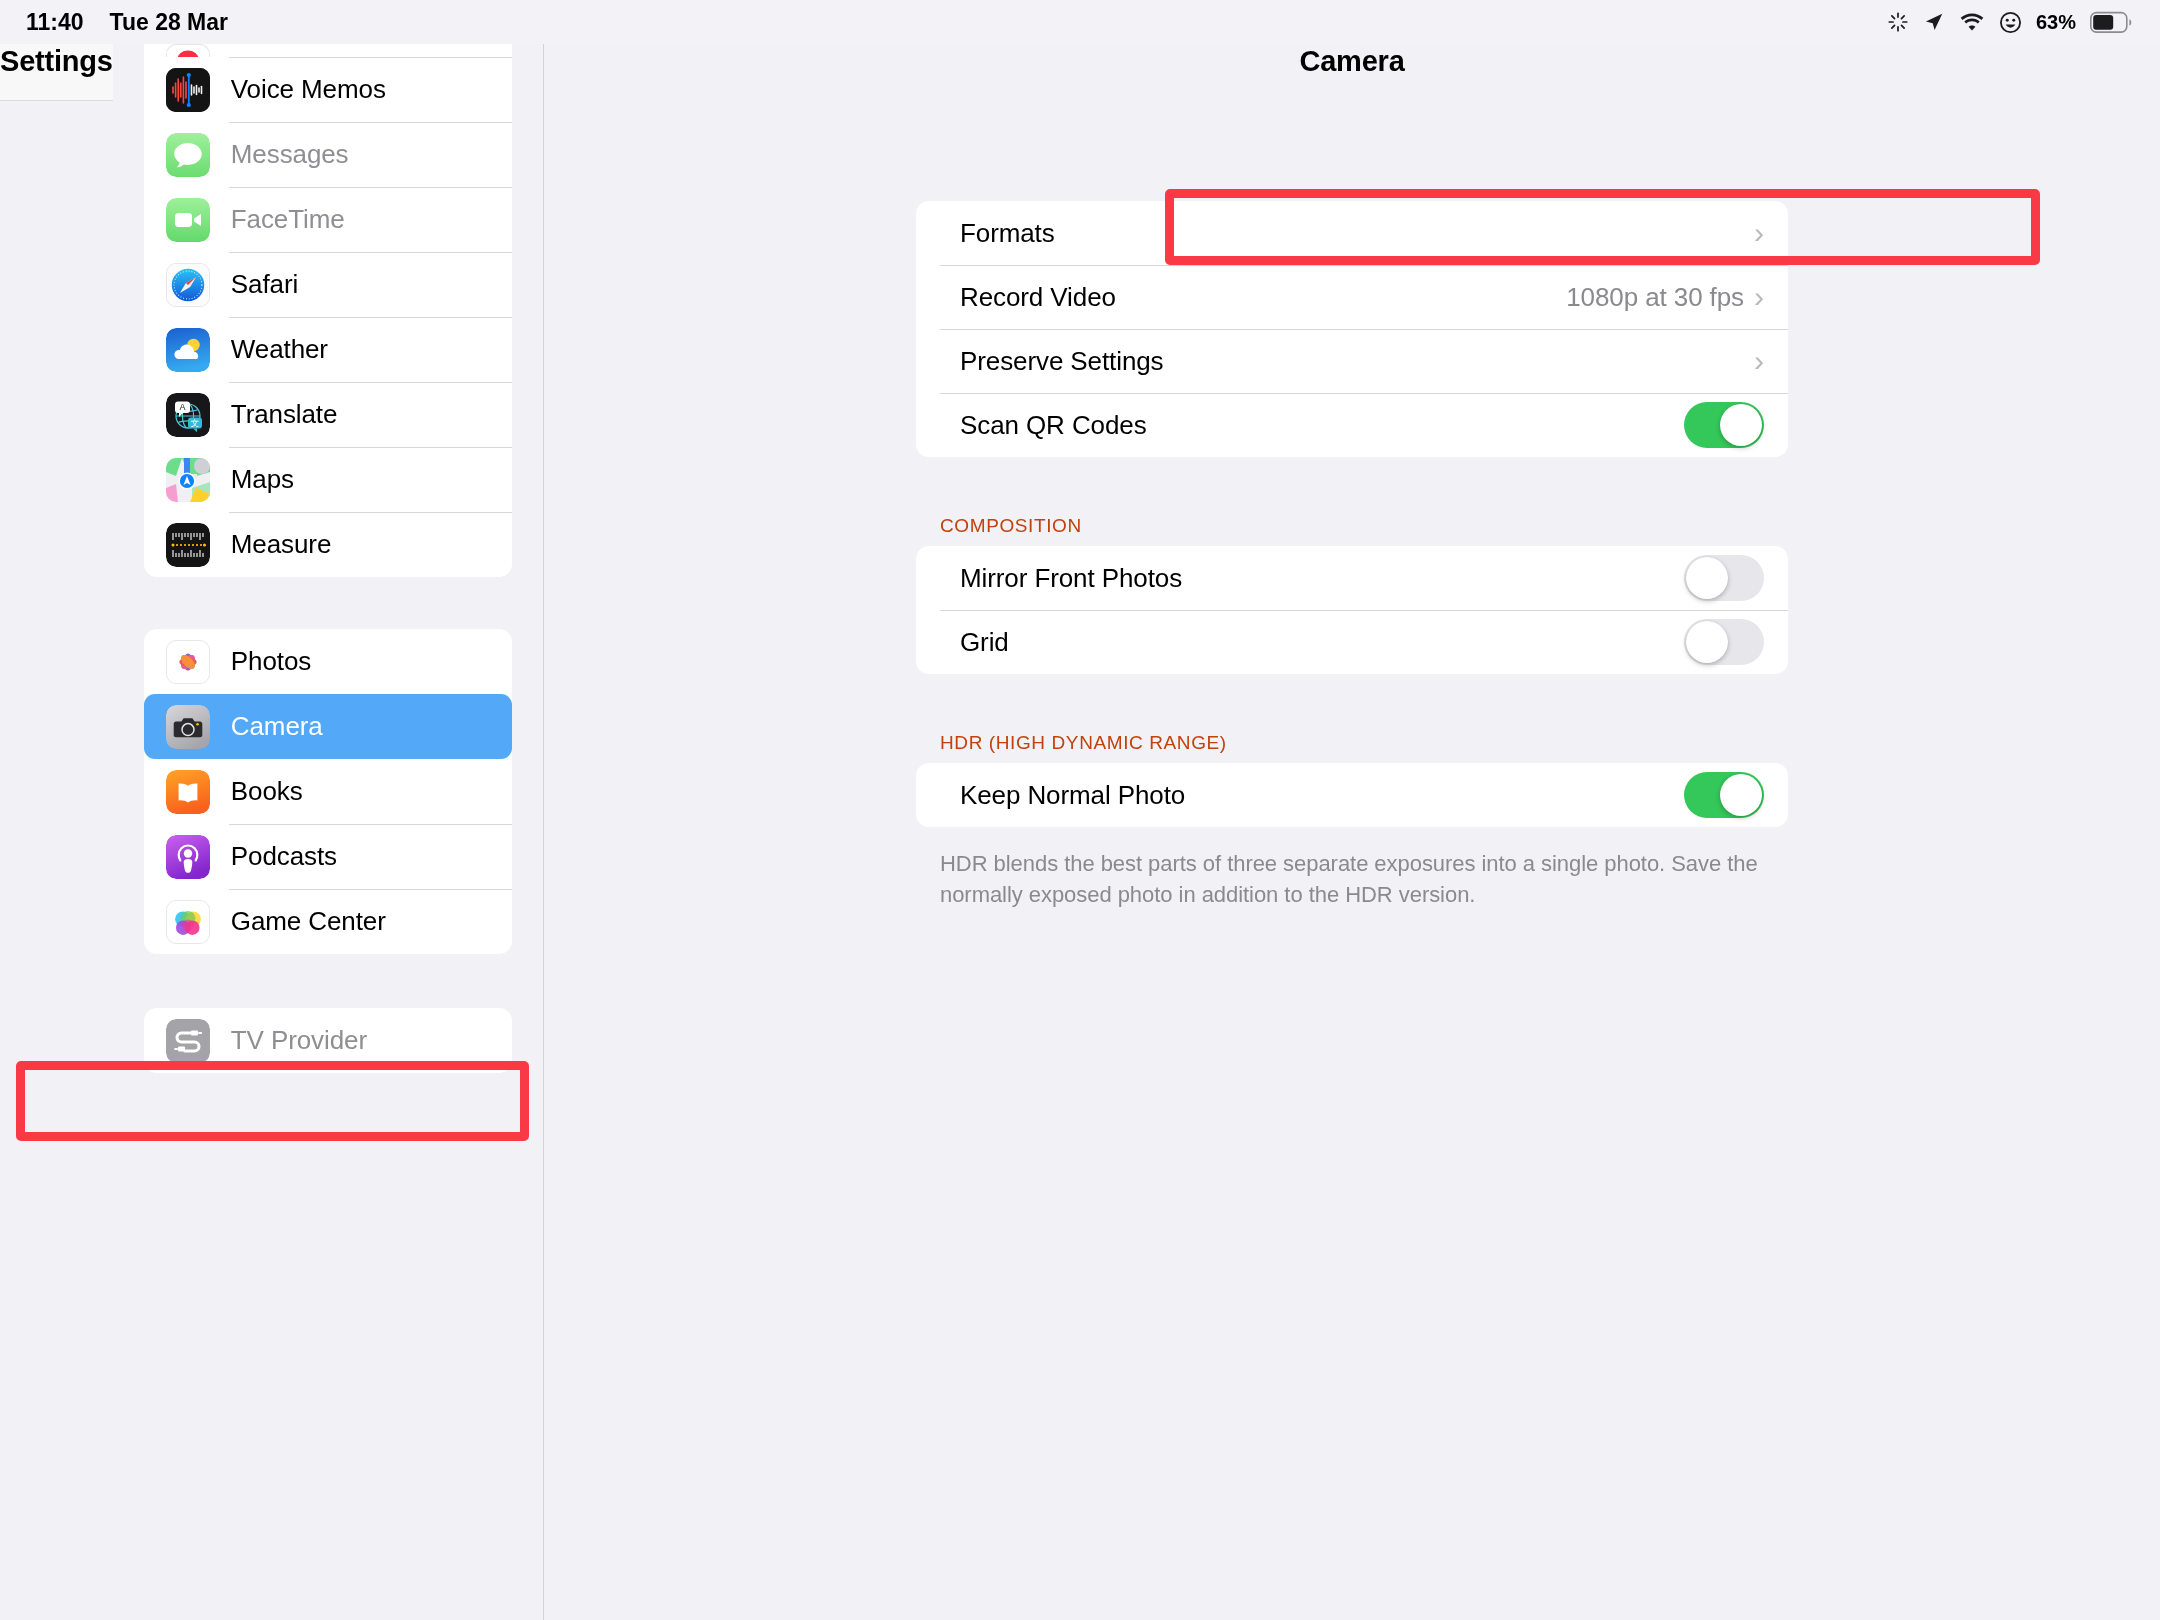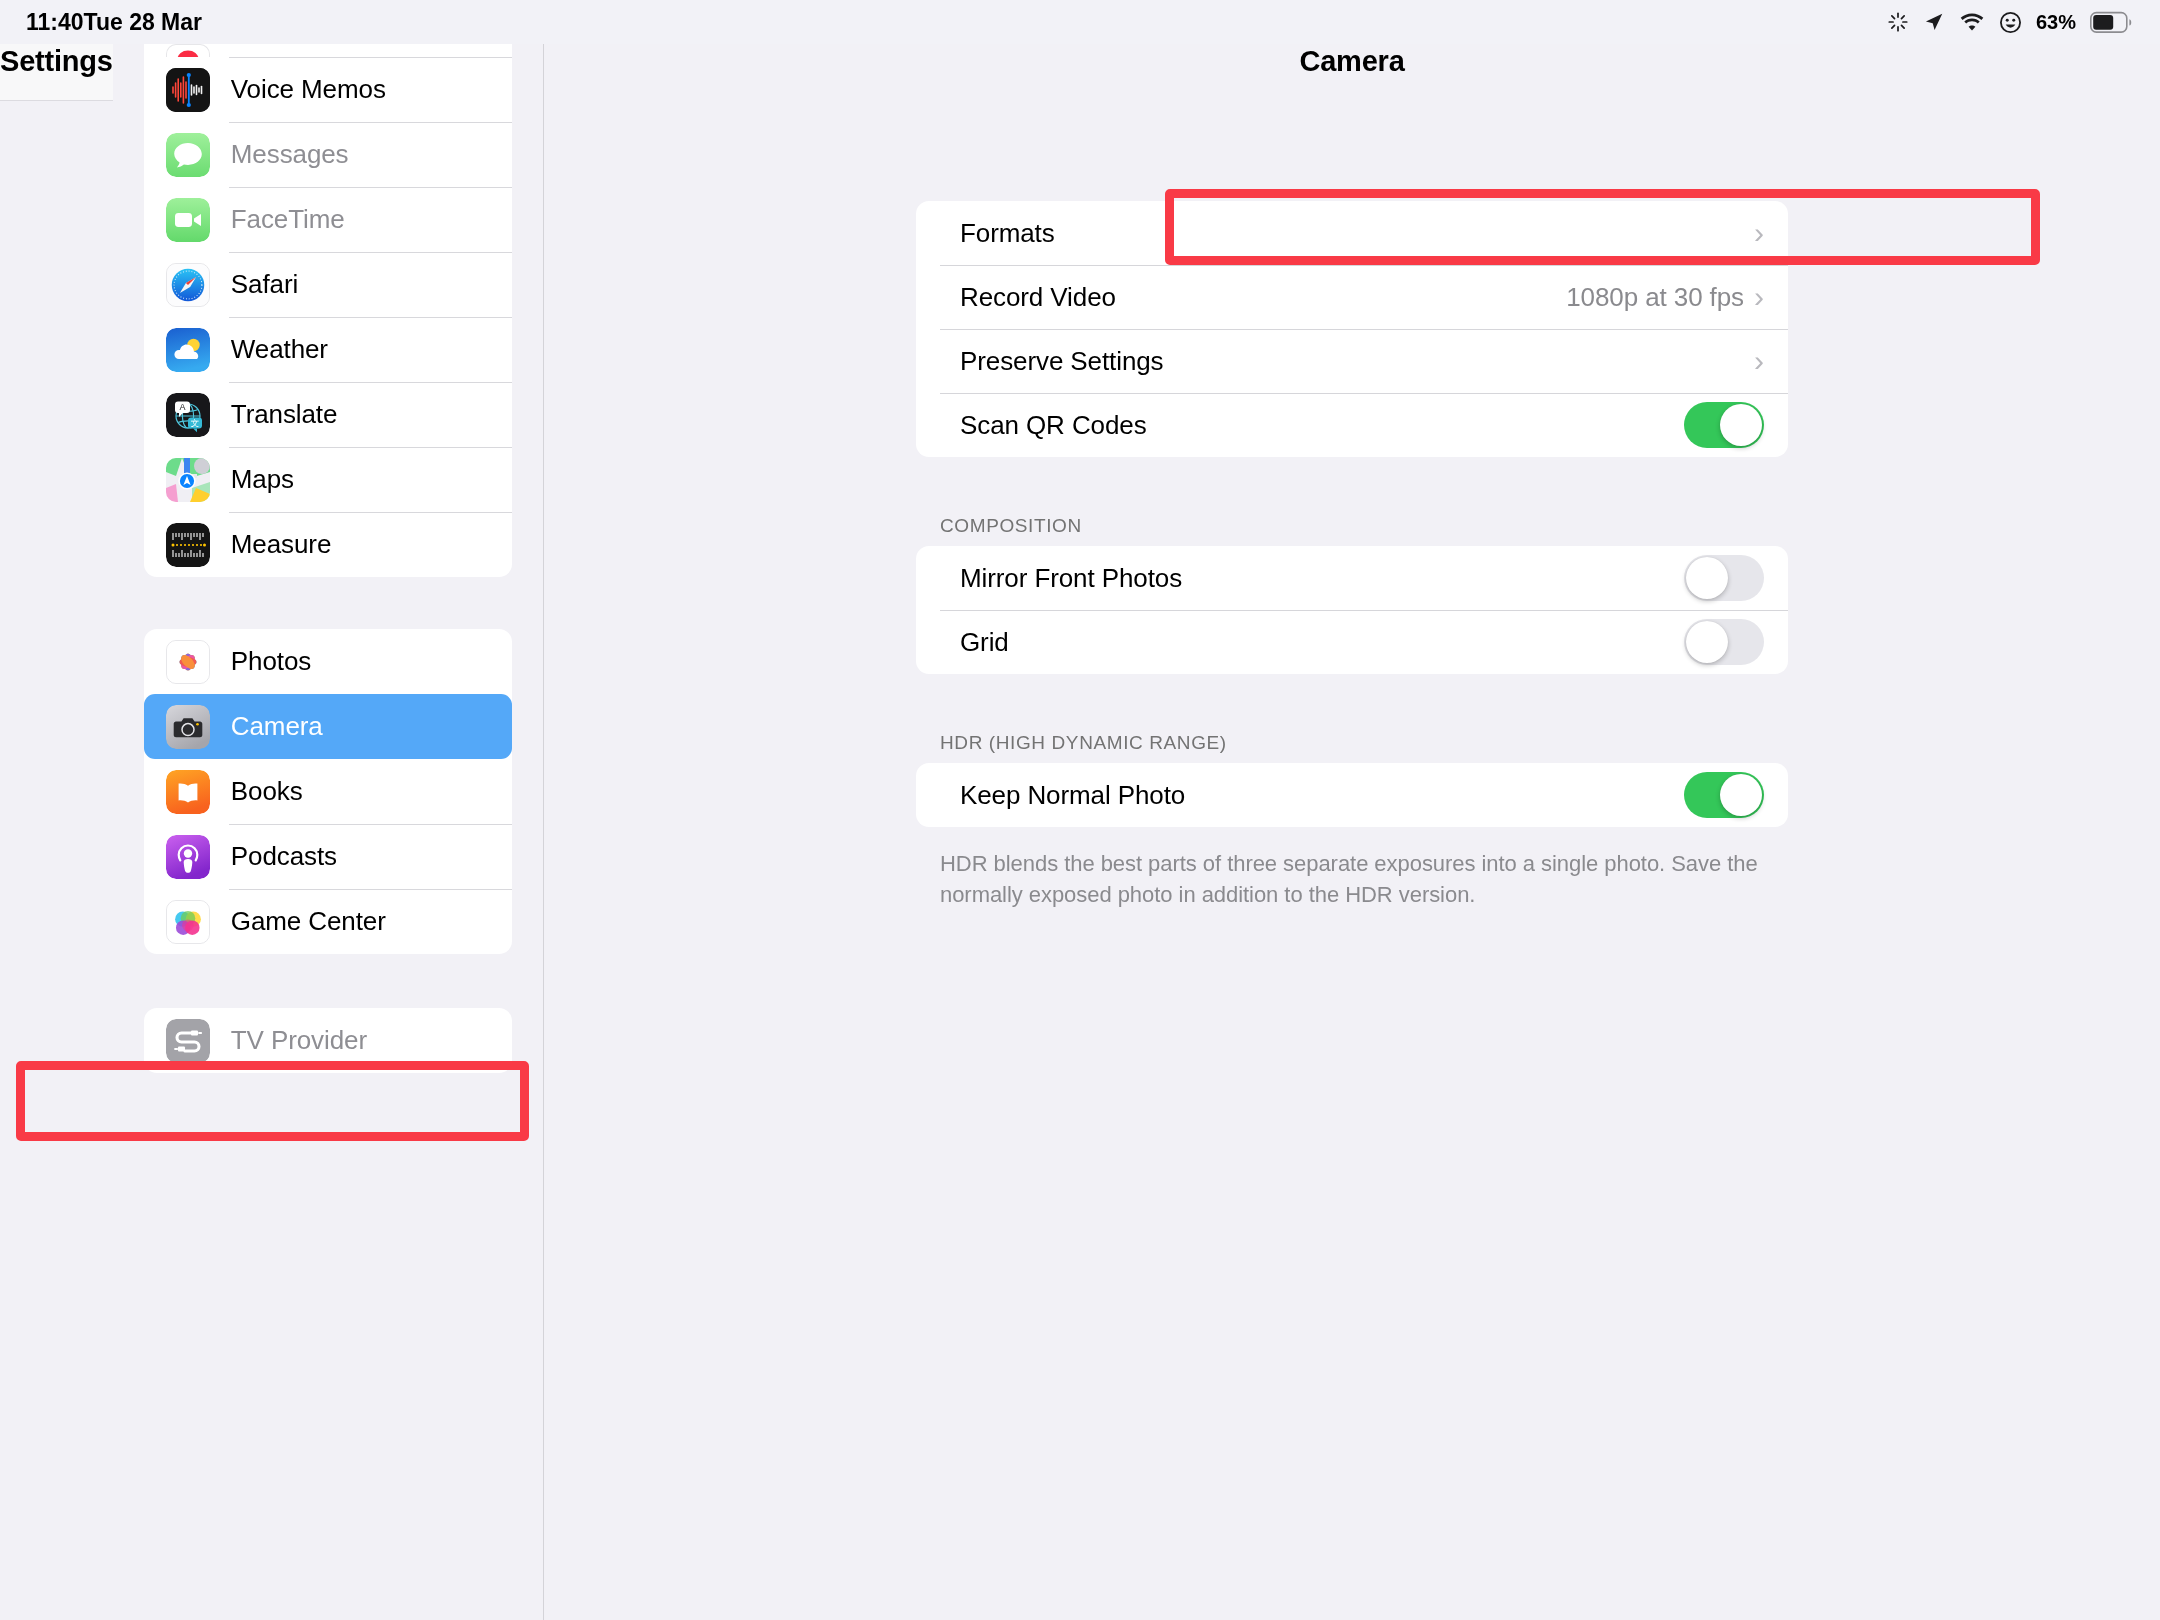--- a/index.html
+++ b/index.html
@@ -15,21 +15,21 @@
   
   .statusbar {
     position: relative;
     height: 44px;
     display: flex;
     align-items: center;
     flex: 0 0 44px;
     z-index: 40;
   }
   .sb-left {
-    display: flex; align-items: center; 
+    display: flex; align-items: center; gap: 26px;
     padding-left: 26px;
     font-size: 23px; font-weight: 600; color: #000;
     width: 750px;
   }
   .sb-right {
     margin-left: auto;
     display: flex; align-items: center; gap: 14px;
     padding-right: 26px;
     font-size: 20px; font-weight: 600; color: #000;
   }
@@ -161,21 +161,21 @@
   .chev {
     margin-left: auto;
     color: #b9b9be;
     font-size: 30px; line-height: 1;
     font-weight: 400;
     display: inline-block;
   }
   .d-value + .chev { margin-left: 0; }
   .section-head {
     width: 872px; margin: 0 auto;
-    font-size: 19px; color: #737373;
+    font-size: 19px; color: #c2410c;
     letter-spacing: 0.6px;
     padding: 0 0 9px 24px;
   }
   .sec-gap { height: 58px; }
   .footer-note {
     width: 872px; margin: 0 auto;
     padding: 21px 24px 0 24px;
     font-size: 22px; color: #8a8a8e;
     line-height: 31px;
     letter-spacing: -0.05px;

